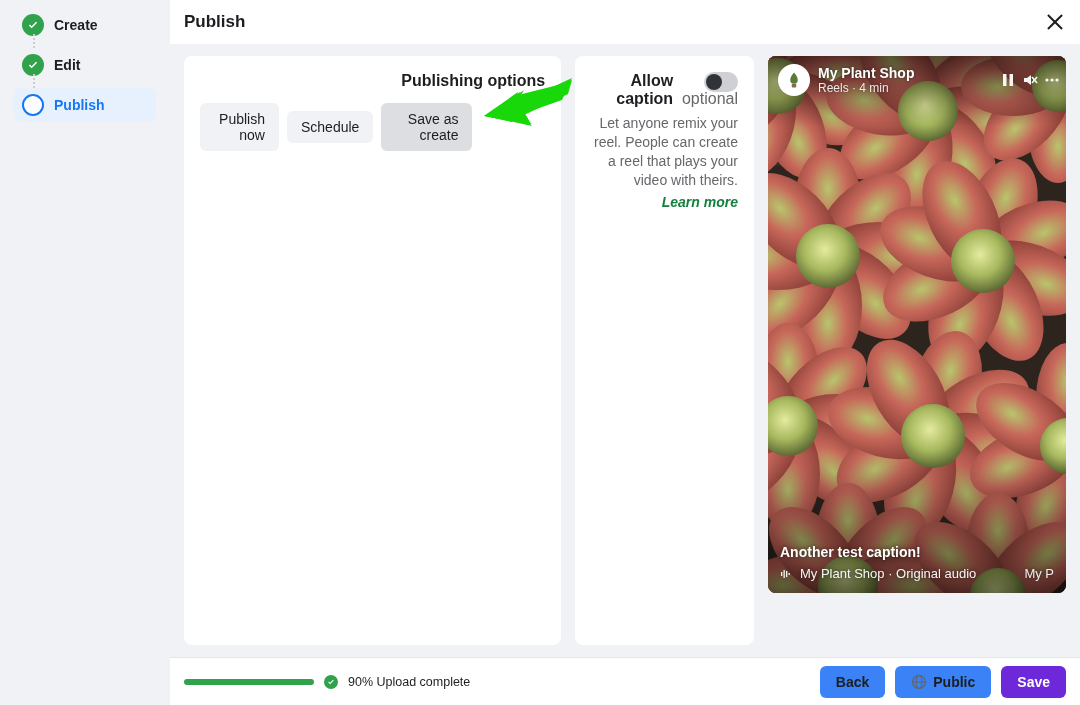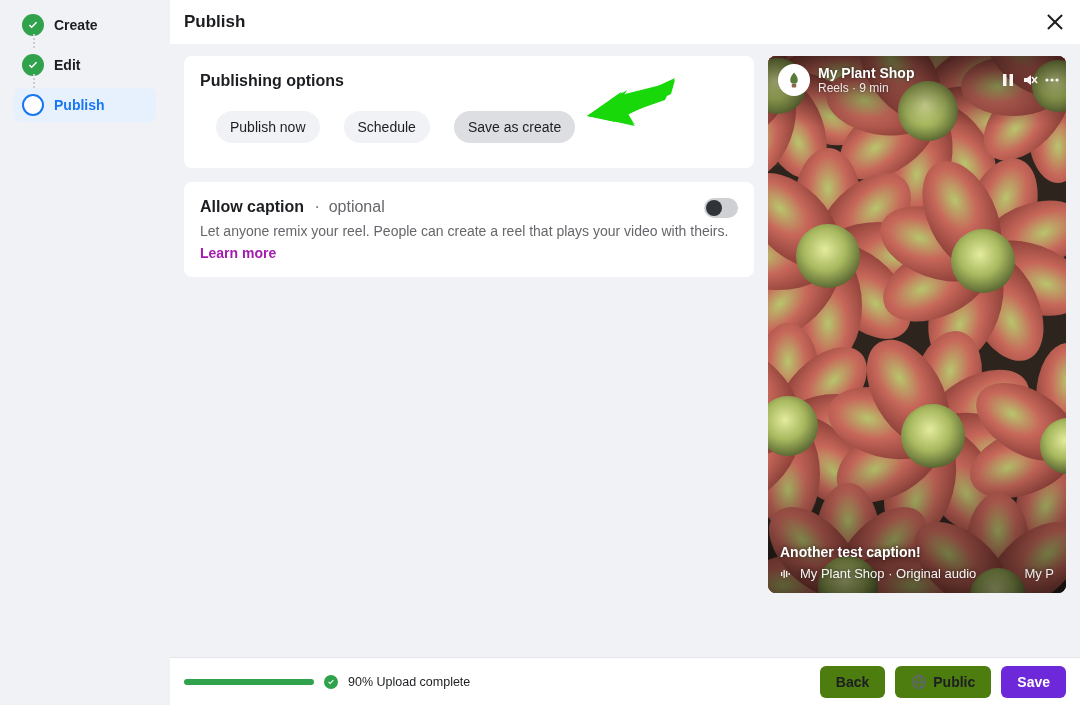--- a/index.html
+++ b/index.html
@@ -95,45 +95,45 @@
     right: 0; bottom: 48px;
     background: #f0f2f5;
     padding: 12px 14px;
     display: flex;
     gap: 14px;
   }
 
   .left-col {
     flex: 1;
     display: flex;
-    flex-direction: column;
+    flex-direction: row;
     gap: 14px;
     min-width: 0;
+    text-align: right;
   }
 
   .card {
     background: #fff;
     border-radius: 8px;
     padding: 16px;
   }
   .card-title {
     font-weight: 700;
     font-size: 16px;
     margin-bottom: 12px;
   }
 
   .opt-group { display: flex; gap: 8px; align-items: center; }
   .opt-btn {
     padding: 8px 14px;
-    border-radius: 16px;
+    border-radius: 6px;
     background: #f0f2f5;
     font-weight: 500;
     font-size: 14px;
     cursor: pointer;
-    margin-left: 16px;
   }
   .opt-btn.selected { background: #dcdee2; }
 
   .arrow {
     width: 90px; height: 50px;
     margin-left: 4px;
     position: relative;
   }
   .arrow svg { position: absolute; top: -32px; left: 0; width: 90px; height: 62px; }
 
@@ -151,26 +151,27 @@
     font-size: 16px;
     margin-left: 6px;
   }
   .remix-desc {
     color: #65676b;
     font-size: 14px;
     margin-top: 6px;
     line-height: 1.35;
   }
   .learn-more {
-    color: #a21caf;
+    color: #15803d;
     font-weight: 600;
     font-size: 14px;
     margin-top: 4px;
     display: inline-block;
     cursor: pointer;
+    font-style: italic;
   }
   .toggle {
     position: absolute;
     right: 16px; top: 16px;
     width: 34px; height: 20px;
     background: #ced0d4;
     border-radius: 10px;
     cursor: pointer;
   }
   .toggle::after {
@@ -256,21 +257,21 @@
   .upload-text { font-size: 12.5px; color: #1c1e21; }
   .footer-spacer { flex: 1; }
   .btn {
     padding: 8px 16px;
     border-radius: 6px;
     font-weight: 600;
     font-size: 14px;
     cursor: pointer;
     display: inline-flex; align-items: center; gap: 6px;
   }
-  .btn-secondary { background: #4d7c0f; color: #1c1e21; }
+  .btn-secondary { background: #3b82f6; color: #1c1e21; }
   .btn-primary { background: #6d28d9; color: #fff; }
   .globe {
     width: 16px; height: 16px;
   }
 </style>
 </head>
 <body>
 
 <div class="sidebar">
   <div class="step step-done">
@@ -483,21 +484,21 @@
     <div class="preview-overlay">
       <div class="preview-top">
         <div class="avatar">
           <svg viewBox="0 0 24 24" width="18" height="18">
               <path fill="#5a7a3a" d="M12 2c-3 4-5 6-5 10a5 5 0 0 0 10 0c0-4-2-6-5-10z"></path>
               <rect x="9" y="17" width="6" height="5" rx="1" fill="#8a6a4a"></rect>
             </svg>
         </div>
         <div class="profile-info">
           <div class="profile-name">My Plant Shop</div>
-          <div class="profile-sub">Reels · 9 min</div>
+          <div class="profile-sub">Reels · 4 min</div>
         </div>
         <div class="preview-controls">
           <div class="pc-btn">
             <svg viewBox="0 0 16 16" fill="#fff">
                 <rect x="3" y="2" width="3.5" height="12"></rect>
                 <rect x="9.5" y="2" width="3.5" height="12"></rect>
               </svg>
           </div>
           <div class="pc-btn">
             <svg viewBox="0 0 16 16" fill="#fff">

